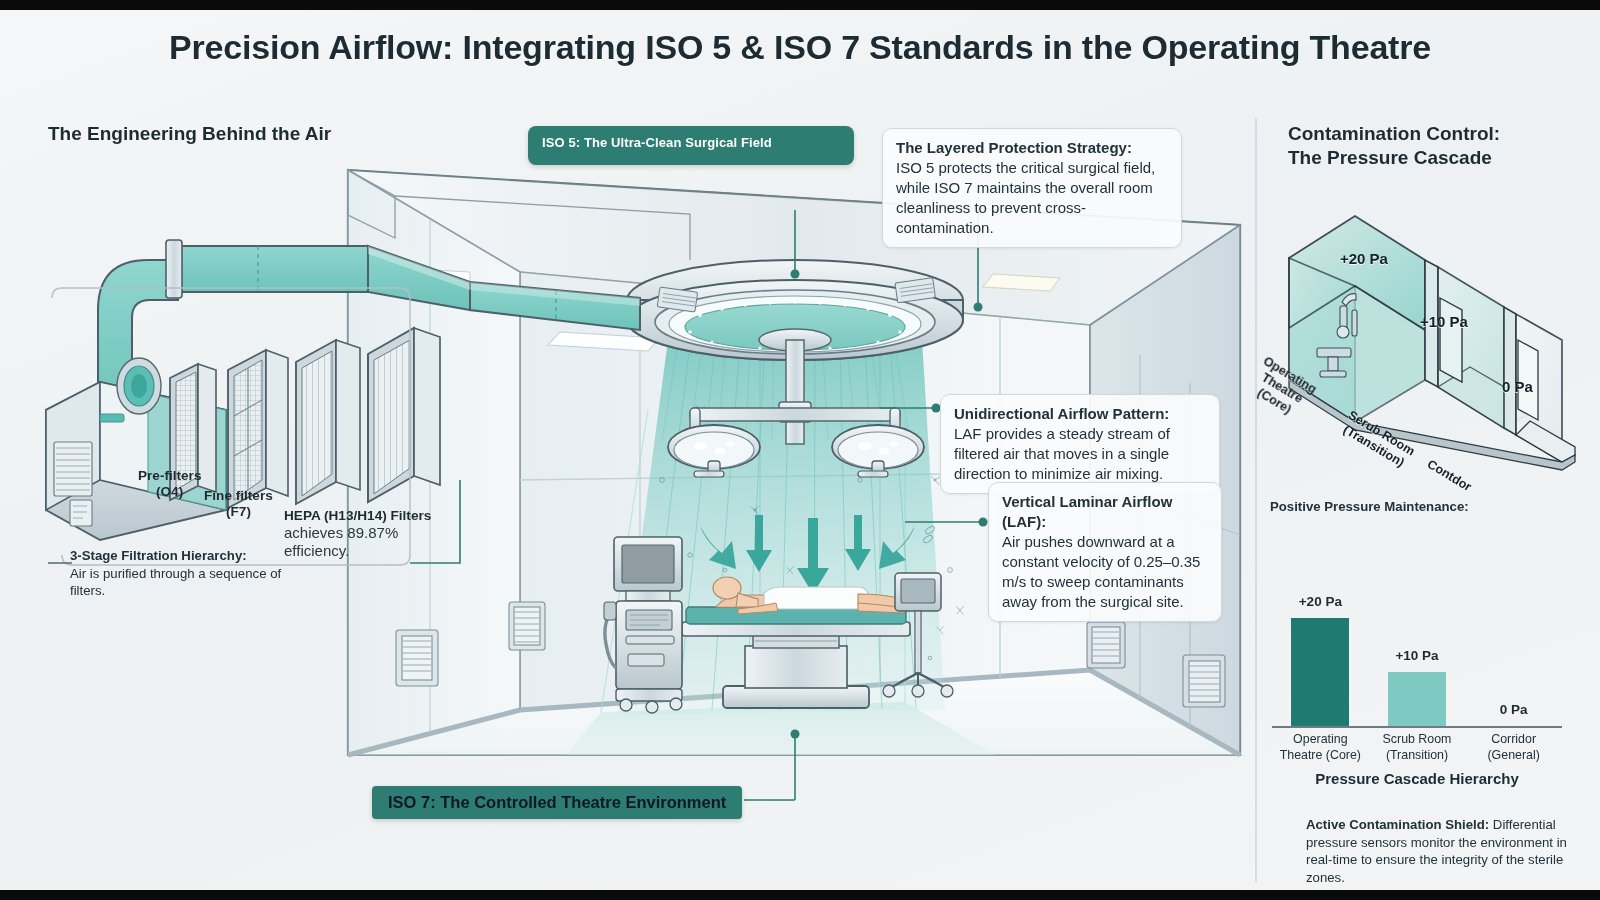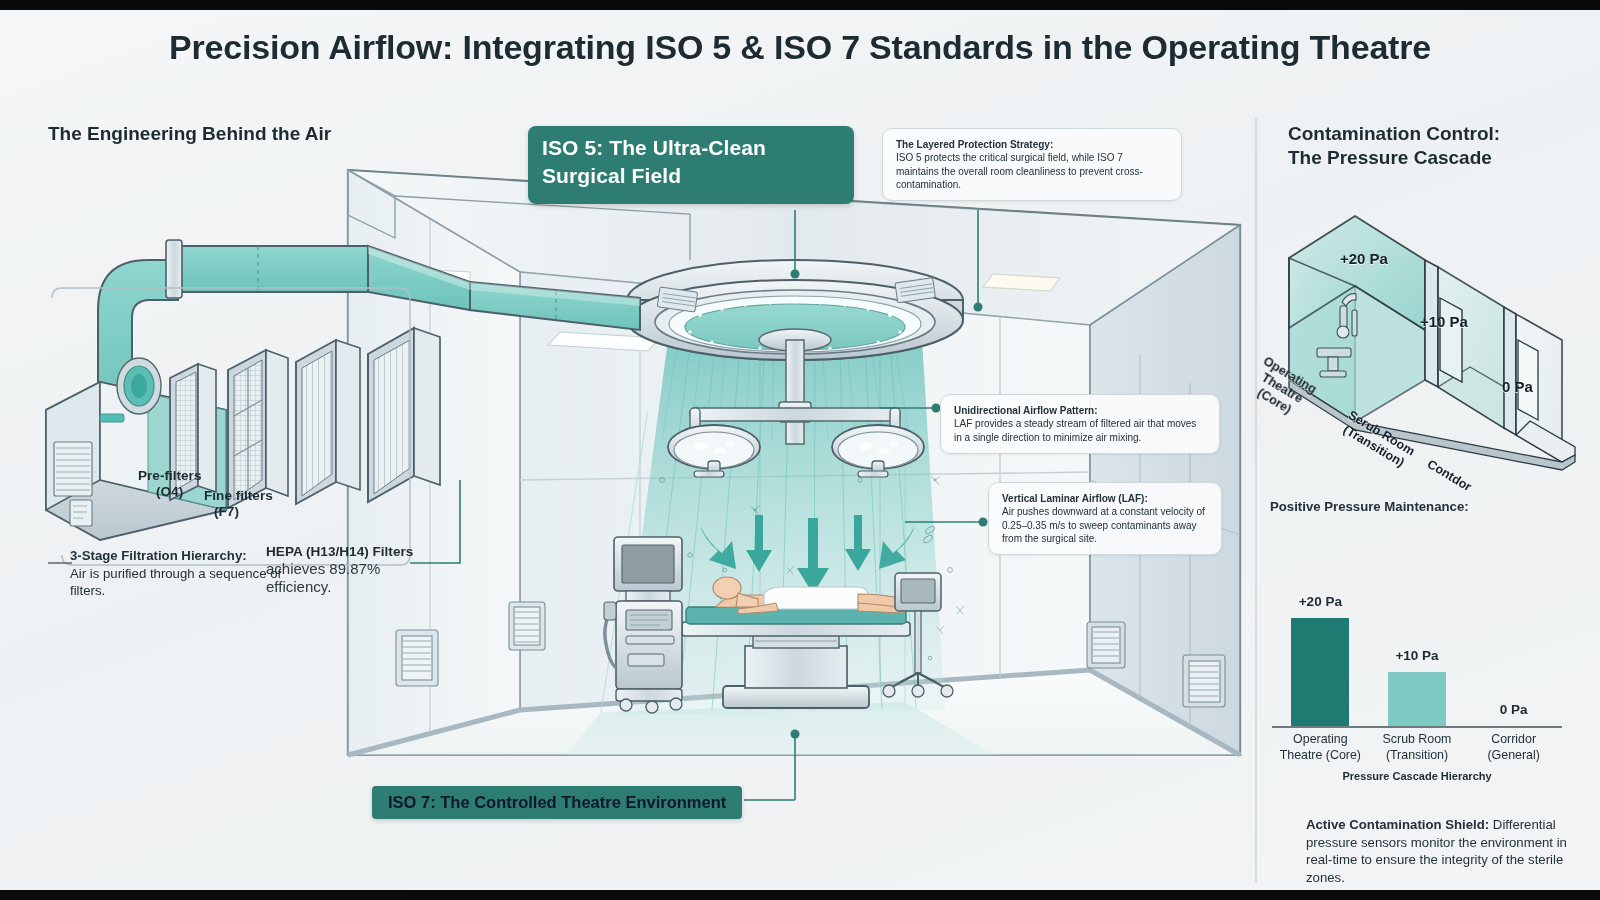--- a/index.html
+++ b/index.html
@@ -37,35 +37,35 @@
   #head-right { left: 1288px; top: 112px; }
 
   
   .card {
     position: absolute;
     background: rgba(250,251,252,.93);
     border: 1px solid #cfd8dc;
     border-radius: 10px;
     padding: 9px 13px;
     box-shadow: 0 1px 3px rgba(0,0,0,.07);
-    font-size: 10px; line-height: 1.33; color: #22313a;
+    font-size: 15px; line-height: 1.33; color: #22313a;
   }
   .card b, .card .h { font-weight: bold; display: block; }
 
   .teal-banner {
     position: absolute;
     background: #2e7d72;
     border-radius: 8px;
     color: #ffffff;
     padding: 8px 14px 10px 14px;
     font-size: 13.2px; line-height: 1.34;
     box-shadow: 0 2px 5px rgba(0,0,0,.16);
   }
   .teal-banner .h {
-    display: block; font-size: 21px; font-weight: bold;
+    display: block; font-size: 13px; font-weight: bold;
     margin-bottom: 4px; letter-spacing: .1px;
   }
   .teal-pill {
     position: absolute;
     background: #2e7d72; color: #0f172a;
     border-radius: 4px; padding: 7px 16px;
     font-size: 16.5px; font-weight: bold;
     box-shadow: 0 2px 5px rgba(0,0,0,.16);
   }
   .plain-text {
@@ -84,21 +84,21 @@
   #axis {
     position: absolute; left: 1272px; top: 716px; width: 290px; height: 1.6px;
     background: #707b80;
   }
   .cat {
     position: absolute; top: 722px; text-align: center;
     font-size: 12.4px; line-height: 1.25; color: #22313a;
   }
   #chart-title {
     position: absolute; left: 1272px; top: 760px; width: 290px;
-    text-align: center; font-size: 11px; font-weight: bold; color: #1d2b33;
+    text-align: center; font-size: 15px; font-weight: bold; color: #1d2b33;
   }
 
   
   .paxis {
     position: absolute; font-size: 15px; font-weight: bold; color: #15212a;
     text-shadow: 0 1px 0 rgba(255,255,255,.85);
   }
   .proom-lbl {
     position: absolute; font-size: 12.6px; font-weight: bold; color: #15212a;
     line-height: 1.2; text-align: center;
@@ -604,23 +604,23 @@
     <span class="h">Vertical Laminar Airflow (LAF):</span>
     <span>Air pushes downward at a constant velocity of 0.25–0.35 m/s to sweep contaminants away from the surgical site.</span>
   </div>
 
   <div class="flabel" style="left:138px;top:458px;">
     <span>Pre-filters</span>
     <span class="sub" style="margin-left:18px;">(O4)</span>
   </div>
   <div class="flabel" style="left:204px;top:478px;">
     <span>Fine filters</span>
-    <span class="sub" style="margin-left:10px;">(F7)</span>
-  </div>
-  <div class="flabel" style="left:266px;top:498px;width:180px;margin-top:36px;">
+    <span class="sub" style="margin-left:22px;">(F7)</span>
+  </div>
+  <div class="flabel" style="left:284px;top:498px;width:180px;">
     <span>HEPA (H13/H14) Filters</span>
     <span class="fsmall">achieves 89.87% efficiency.</span>
   </div>
 
   <div class="plain-text" style="left:70px;top:537px;width:220px;">
     <b>3-Stage Filtration Hierarchy:</b><br>
     <span>Air is purified through a sequence of filters.</span>
   </div>
 
   <div class="teal-pill" style="left:372px;top:776px;">

